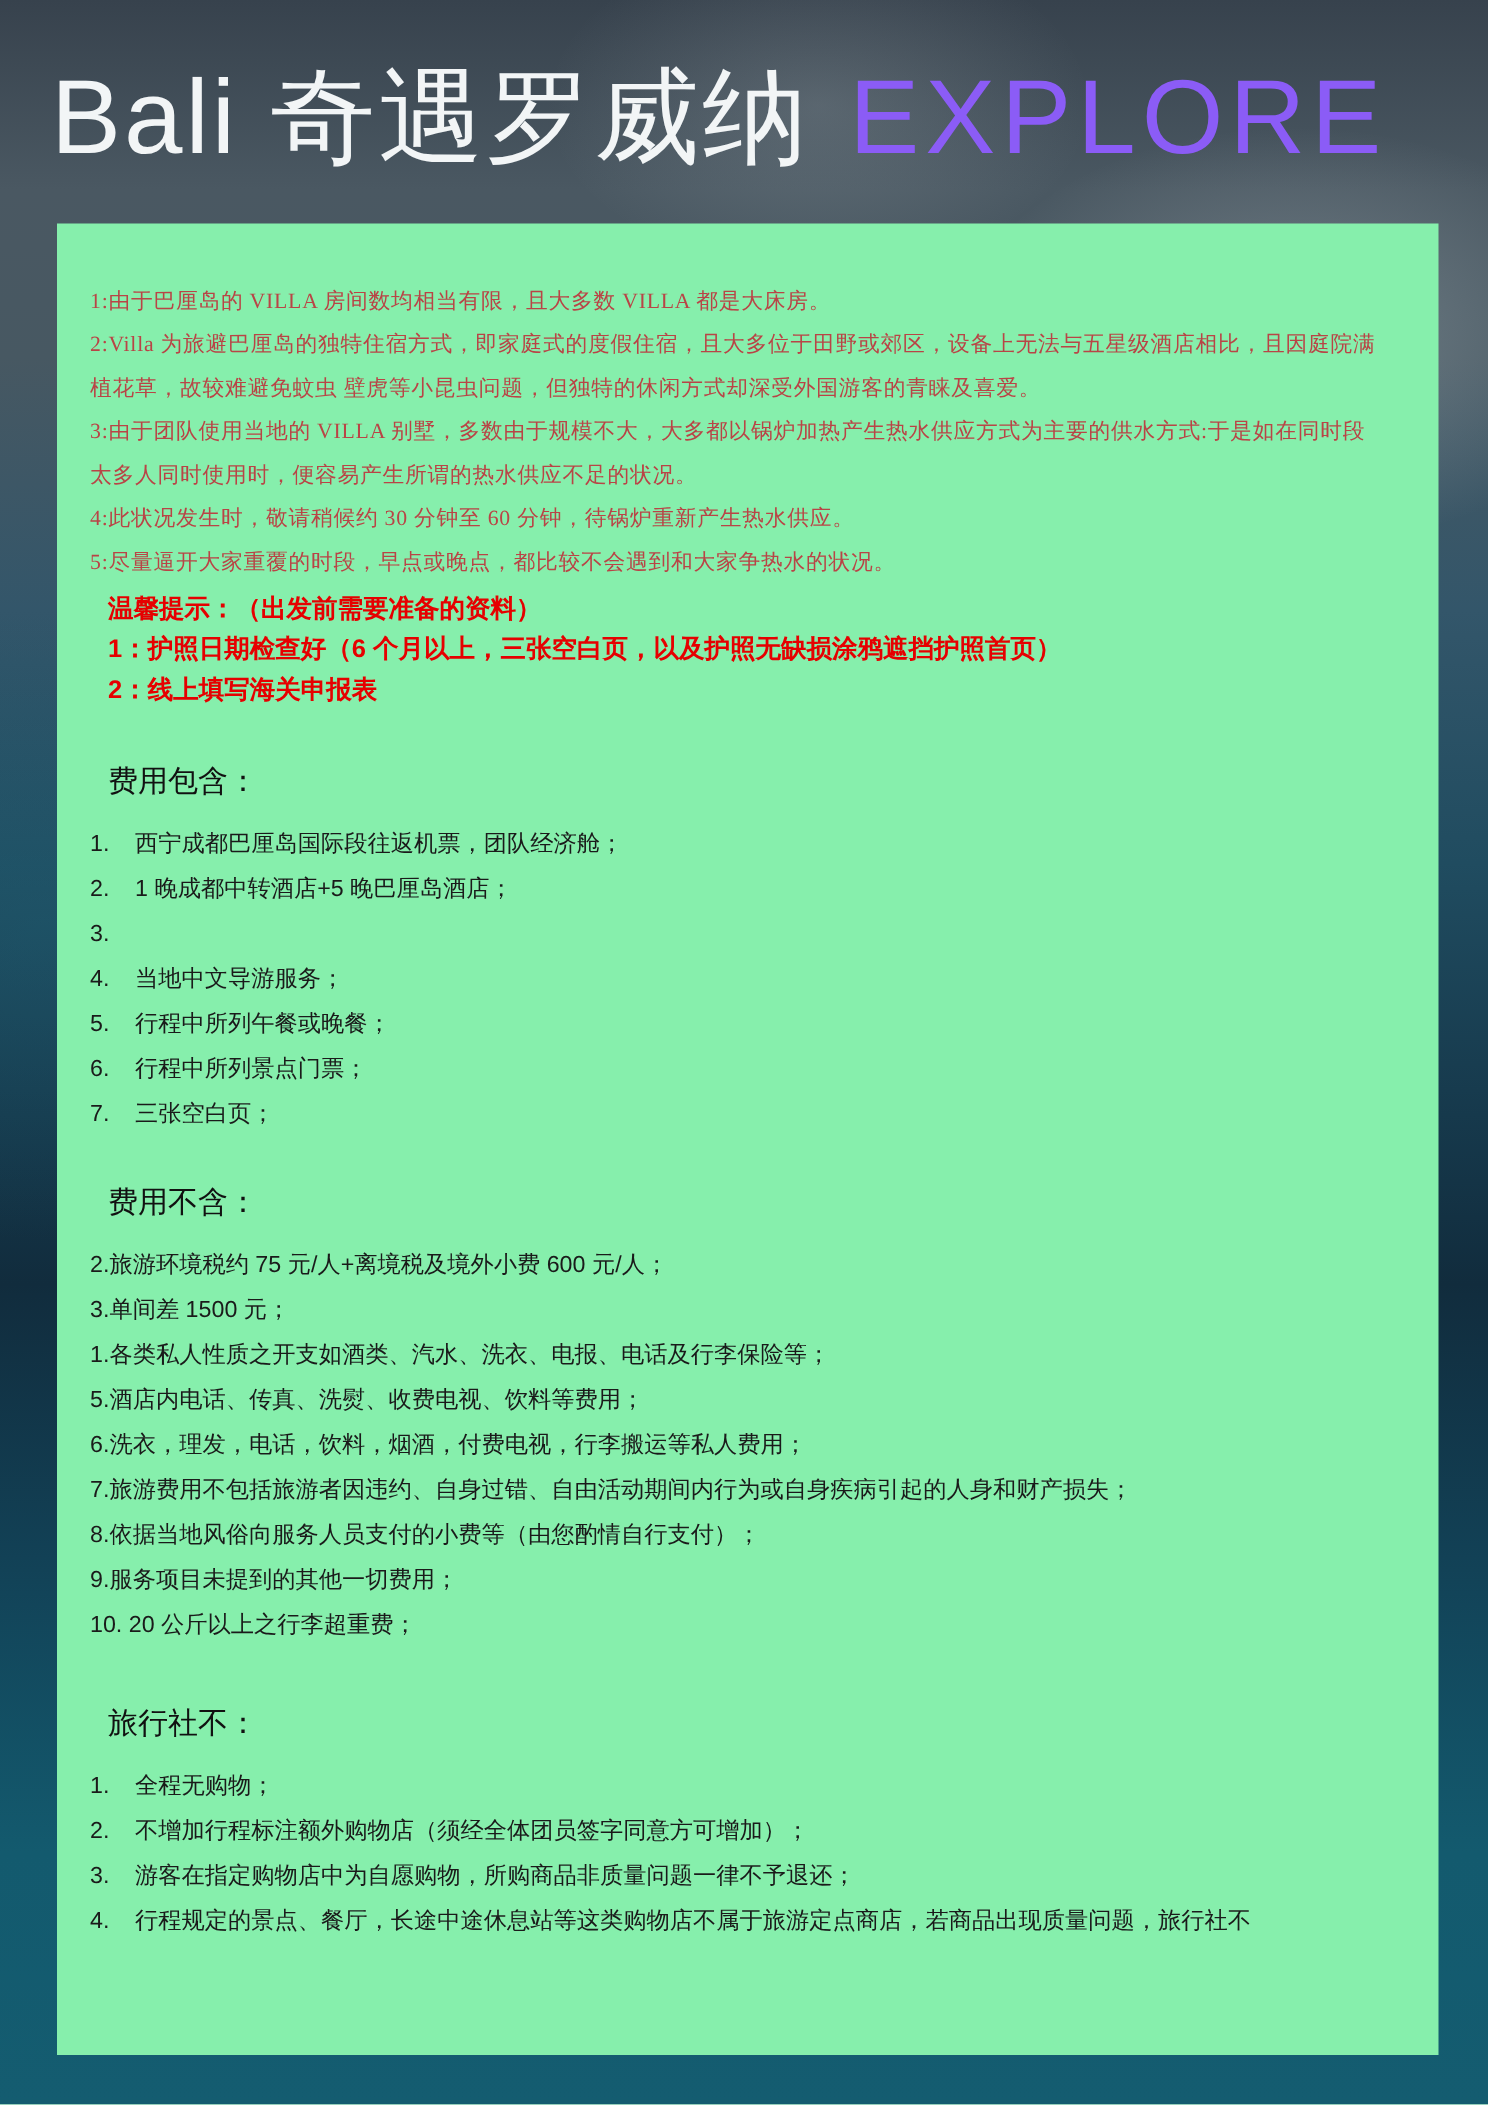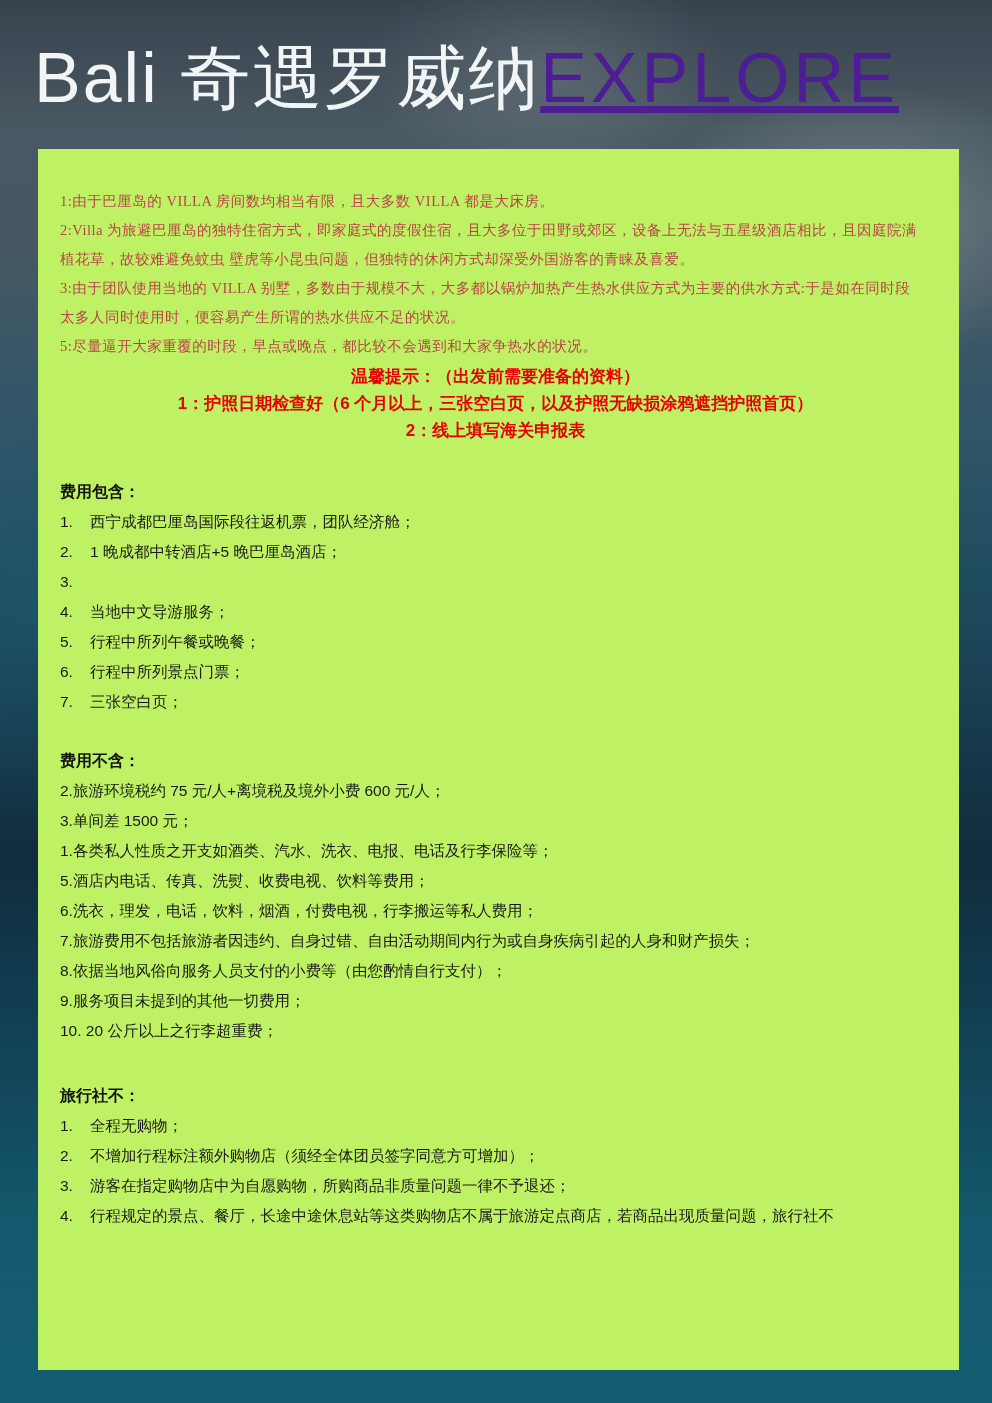--- a/index.html
+++ b/index.html
@@ -34,55 +34,55 @@
     left: 34px;
     top: 40px;
     white-space: nowrap;
     font-size: 70px;
     font-weight: 300;
     letter-spacing: 2px;
     line-height: 1.1;
     color: #f2f5f6;
   }
   .hero-title .explore {
-    color: #4c1d95;
+    color: #8b5cf6;
+    margin-left: 26px;
     letter-spacing: 4px;
-    text-decoration: underline;
   }
   .card {
     position: absolute;
     left: 38px;
     top: 149px;
     width: 921px;
     height: 1221px;
-    background: #bef264;
+    background: #86efac;
     box-sizing: border-box;
     padding: 38px 40px 0 22px;
   }
   .villa-notes { margin: 0 0 2px 0; }
   .villa-notes p {
     margin: 0;
     font-family: "Liberation Serif", "DejaVu Serif", serif;
     font-size: 14.5px;
     line-height: 29px;
     color: #b94446;
     letter-spacing: 0.5px;
   }
-  .warm-tips { margin: 0 0 33px 12px; text-align: center; }
+  .warm-tips { margin: 0 0 33px 12px; }
   .warm-tips p {
     margin: 0;
     font-size: 17px;
     font-weight: bold;
     line-height: 27px;
     color: #e60000;
   }
   .section-heading {
-    margin: 0;
-    font-size: 16px;
-    font-weight: bold;
+    margin: 12px;
+    font-size: 20px;
+    font-weight: normal;
     line-height: 30px;
     color: #111111;
   }
   .num-list { margin: 0 0 29px 0; }
   .num-list.last { margin-bottom: 0; }
   .num-item {
     display: flex;
     font-size: 15.5px;
     line-height: 30px;
     color: #1a1a1a;
@@ -106,20 +106,21 @@
 <div class="hero-title">
   <span>Bali 奇遇罗威纳</span><span class="explore">EXPLORE</span>
 </div>
 
 <div class="card">
 
   <div class="villa-notes">
     <p>1:由于巴厘岛的 VILLA 房间数均相当有限，且大多数 VILLA 都是大床房。</p>
     <p>2:Villa 为旅避巴厘岛的独特住宿方式，即家庭式的度假住宿，且大多位于田野或郊区，设备上无法与五星级酒店相比，且因庭院满植花草，故较难避免蚊虫 壁虎等小昆虫问题，但独特的休闲方式却深受外国游客的青睐及喜爱。</p>
     <p>3:由于团队使用当地的 VILLA 别墅，多数由于规模不大，大多都以锅炉加热产生热水供应方式为主要的供水方式:于是如在同时段太多人同时使用时，便容易产生所谓的热水供应不足的状况。</p>
+    <p>4:此状况发生时，敬请稍候约 30 分钟至 60 分钟，待锅炉重新产生热水供应。</p>
     <p>5:尽量逼开大家重覆的时段，早点或晚点，都比较不会遇到和大家争热水的状况。</p>
   </div>
 
   <div class="warm-tips">
     <p>温馨提示：（出发前需要准备的资料）</p>
     <p>1：护照日期检查好（6 个月以上，三张空白页，以及护照无缺损涂鸦遮挡护照首页）</p>
     <p>2：线上填写海关申报表</p>
   </div>
 
   <p class="section-heading">费用包含：</p>

